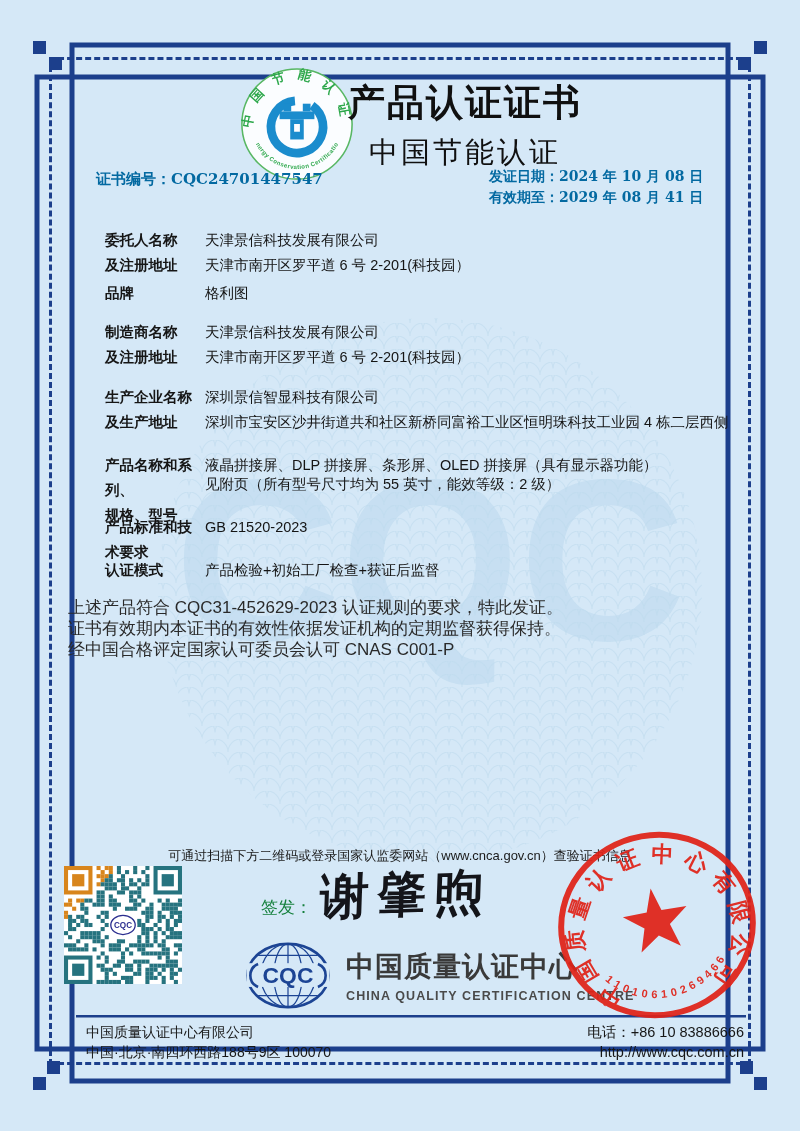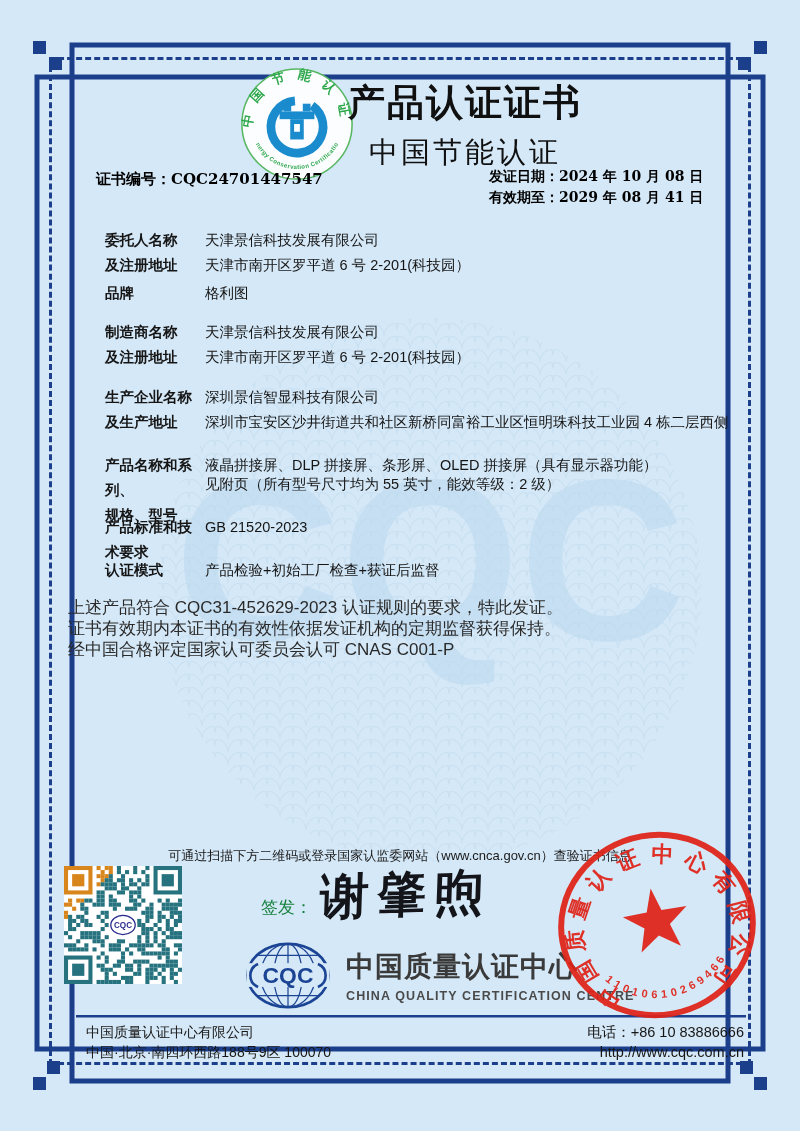--- a/index.html
+++ b/index.html
@@ -6,21 +6,21 @@
   body{background:#d5e8f7;font-family:"Liberation Sans",sans-serif;}
   .cert{position:relative;width:800px;height:1131px;background:#d5e8f7;overflow:hidden;}
   .abs{position:absolute;}
   svg{display:block;}
   
   .wm{position:absolute;left:150px;top:310px;opacity:.75;pointer-events:none;}
   
   .title-block{position:absolute;left:320px;top:78px;width:290px;text-align:center;color:#101010;}
   .title{font-size:37px;font-weight:bold;letter-spacing:2px;}
   .subtitle{font-size:29px;letter-spacing:3px;margin-top:5px;}
-  .kai{font-family:"DejaVu Serif",serif;font-weight:bold;color:#000000;}
+  .kai{font-family:"DejaVu Serif",serif;font-weight:bold;color:#0369a1;}
   .certno{position:absolute;left:96px;top:170px;font-size:15px;}
   .dates{position:absolute;left:489px;top:166px;font-size:14px;line-height:21px;}
   
   .row{position:absolute;left:68px;display:flex;color:#151515;}
   .lbl{width:137px;font-weight:bold;font-size:14.5px;}
   .lbl span{display:block;line-height:25px;margin-left:37px;}
   .val{width:545px;font-size:14.5px;}
   .val span{display:block;line-height:25px;}
   .val.tight span{line-height:19px;}
   .val.tight{padding-top:3px;}

